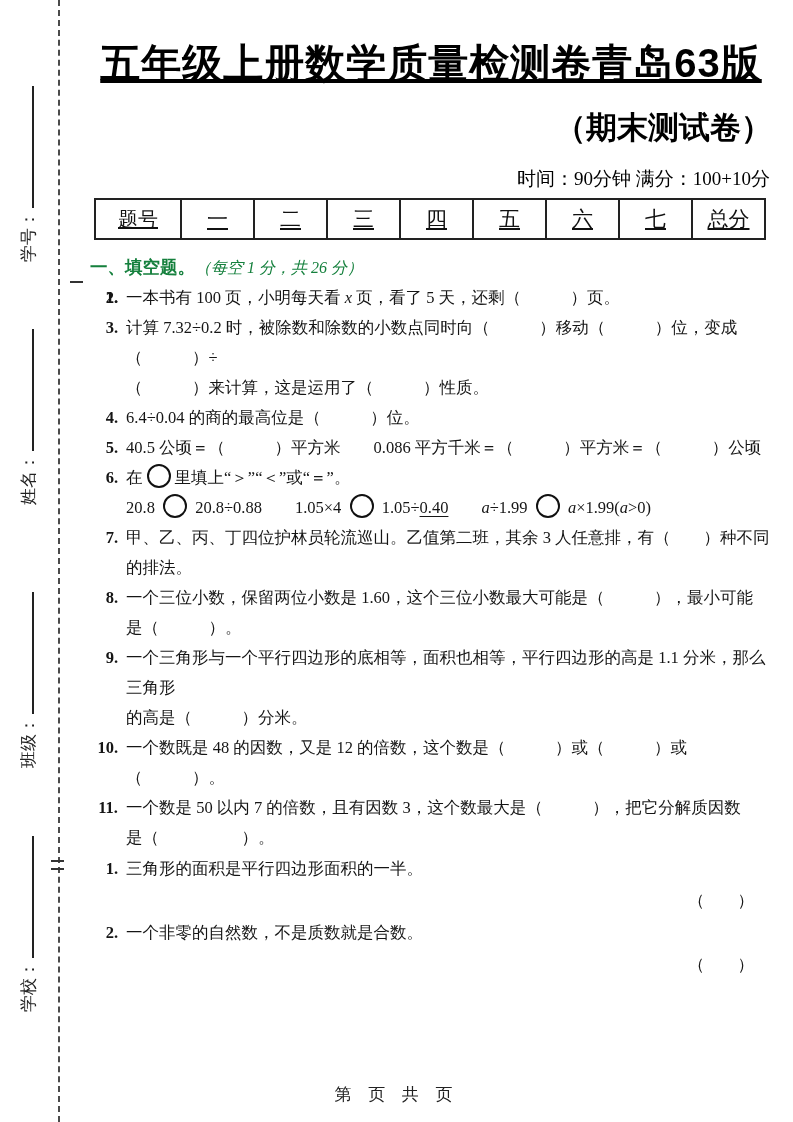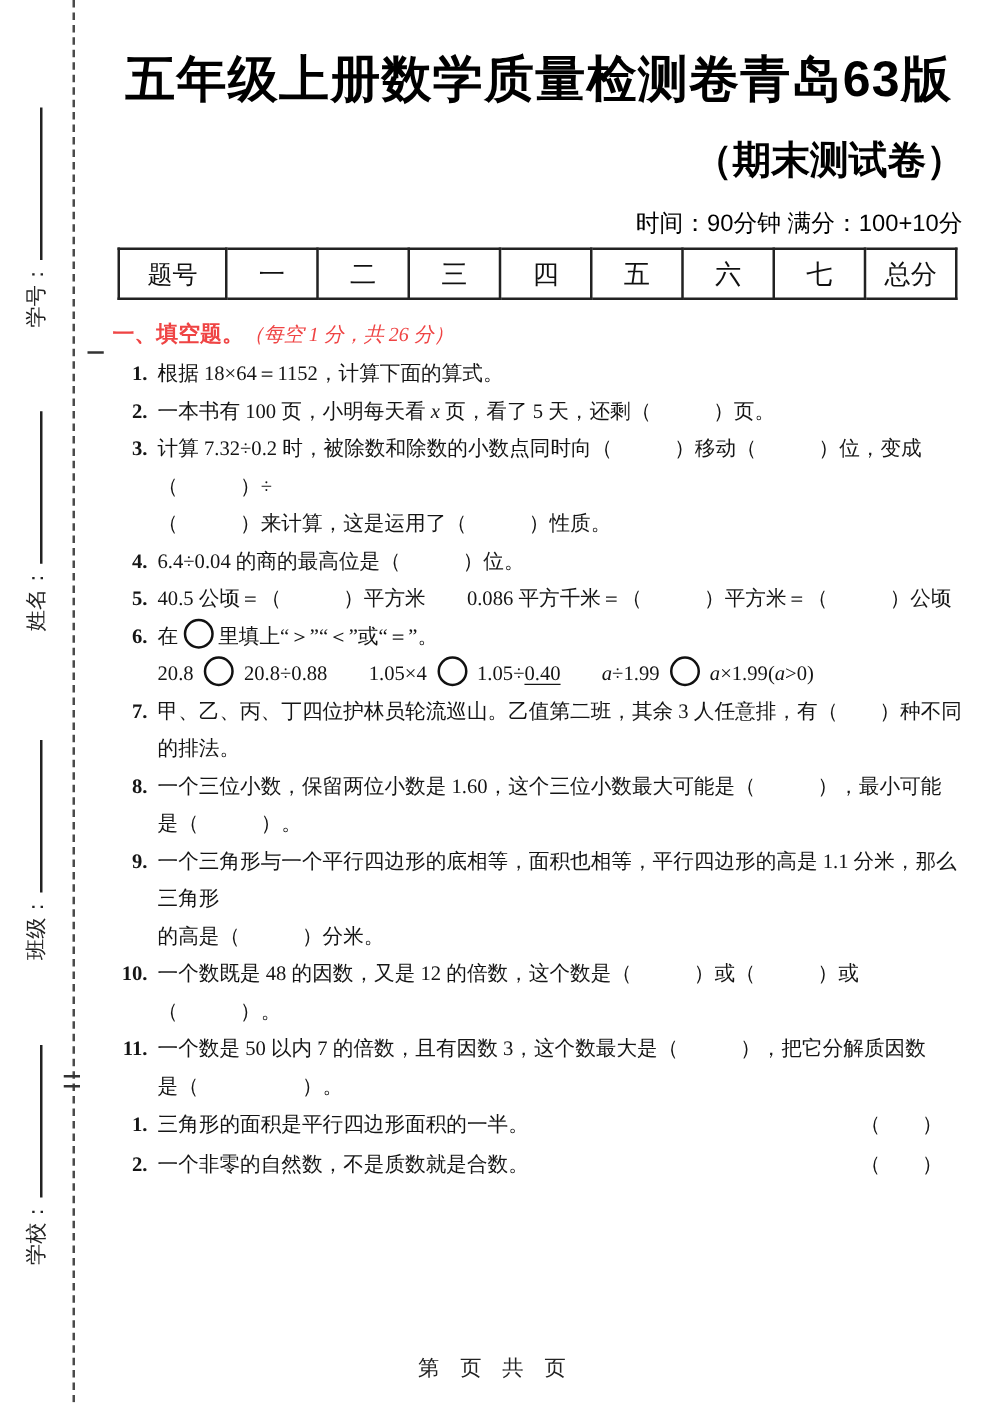--- a/index.html
+++ b/index.html
@@ -18,42 +18,42 @@
   .f0{top:262px}.f1{top:505px}.f2{top:768px}.f3{top:1012px}
   .tick{position:absolute;height:2px;width:13px;background:#333;}
   .tick1{left:70px;top:281px}
   .tick2a{left:51px;top:860px}
   .tick2b{left:51px;top:868px}
 
   
   .content{position:absolute;left:90px;top:0;width:682px;}
   .title{margin:36px 0 0;text-align:center;font-size:40px;font-weight:900;
          letter-spacing:1px;color:#000;
-         font-family:"Liberation Sans","DejaVu Sans",sans-serif;}
+         font-family:"Liberation Sans","DejaVu Sans",sans-serif;text-decoration:underline;}
   .subtitle{margin:16px 0 0;text-align:right;font-size:31px;font-weight:900;color:#000;
             font-family:"Liberation Sans","DejaVu Sans",sans-serif;}
   .info{margin-top:17px;text-align:right;font-size:19px;padding-right:2px;color:#000;
-        font-family:Liberation Sans, sans-serif;}
+        font-family:Liberation Serif, serif;}
 
   table.score{border-collapse:collapse;table-layout:fixed;width:672px;margin:6px 0 0 4px;}
   table.score td{border:2px solid #222;height:38px;text-align:center;
-                 font-size:21px;padding:0;color:#111;}
+                 font-size:21px;padding:0;color:#111;text-decoration:underline;}
   table.score td.c0{width:84px;font-size:20px;}
 
-  .sec-head{margin-top:12px;font-size:17.5px;line-height:30px;color:#ef4444;}
+  .sec-head{margin-top:12px;font-size:17.5px;line-height:30px;color:#15803d;}
   .sec-head b{font-family:"Liberation Sans","DejaVu Sans",sans-serif;font-weight:700;}
   .sec-head .note{font-style:italic;font-size:16px;}
 
   .qlist{font-size:16.5px;}
   .qlist.fill-list{line-height:30px;}
   .qlist.judge-list{line-height:32px;}
   .q{position:relative;padding-left:36px;}
   .qnum{position:absolute;left:0;width:28px;text-align:right;font-weight:700;}
   .qline{min-height:30px;}
-  .jrow{display:flex;}
+  .jrow{display:flex;flex-direction:column;}
   .jtext{flex:0 1 auto;}
   .jbracket{margin-left:auto;padding-right:18px;white-space:nowrap;}
 
   .circle{display:inline-block;width:20px;height:20px;border:2px solid #111;
           border-radius:50%;vertical-align:-5px;margin:0 4px;}
   .ul{text-decoration:underline;text-underline-offset:3px;}
   i{font-family:"Liberation Serif","DejaVu Serif",serif;font-style:italic;}
 
   .footer{position:absolute;left:0;width:793px;bottom:16px;text-align:center;
           font-size:17px;letter-spacing:6px;color:#222;
@@ -106,21 +106,20 @@
       </table>
 
     <section>
       <div class="sec-head">
         <b>一、填空题。</b><span class="note">（每空 1 分，共 26 分）</span>
       </div>
       <div class="qlist fill-list">
           <div class="q fill">
             <span class="qnum">1.</span>
             <div class="qbody">
-              <div class="qline">根据 18×64＝1152，计算下面的算式。</div>
             </div>
           </div>
           <div class="q fill">
             <span class="qnum">2.</span>
             <div class="qbody">
               <div class="qline">一本书有 100 页，小明每天看 <i>x</i> 页，看了 5 天，还剩（　　　）页。</div>
             </div>
           </div>
           <div class="q fill">
             <span class="qnum">3.</span>

